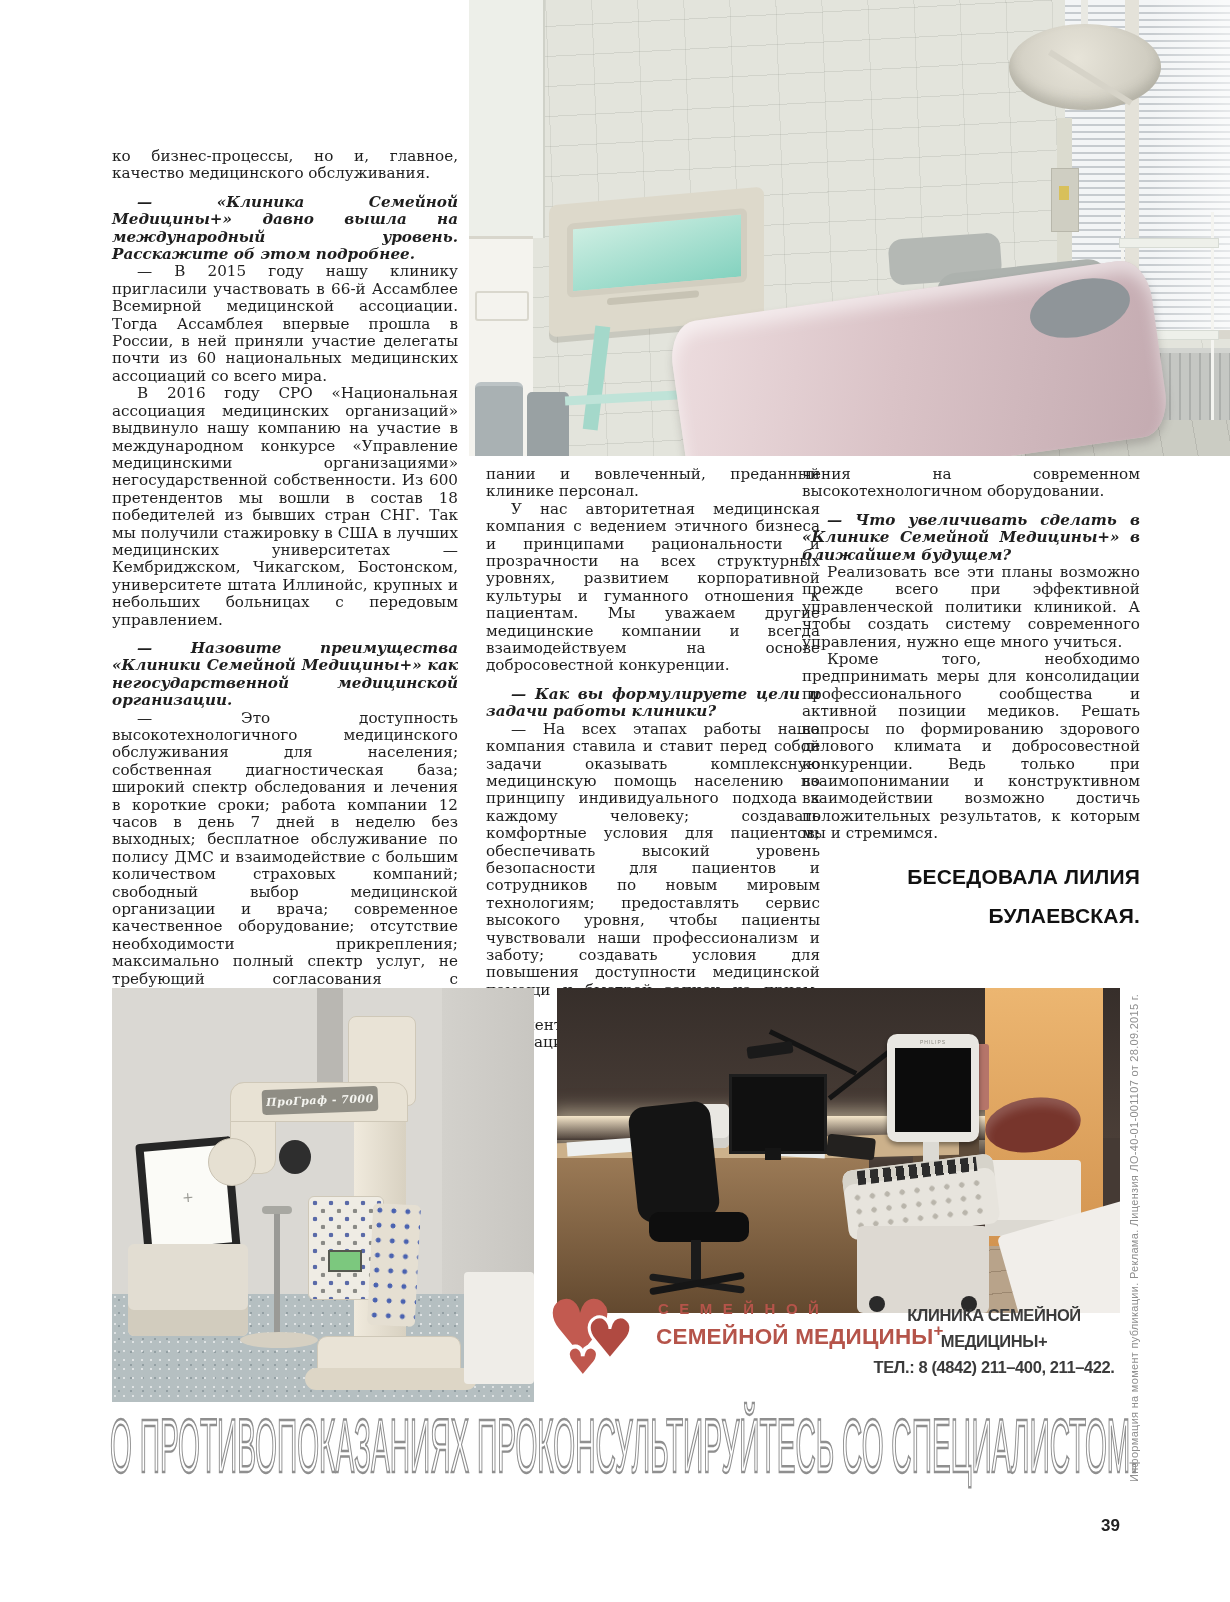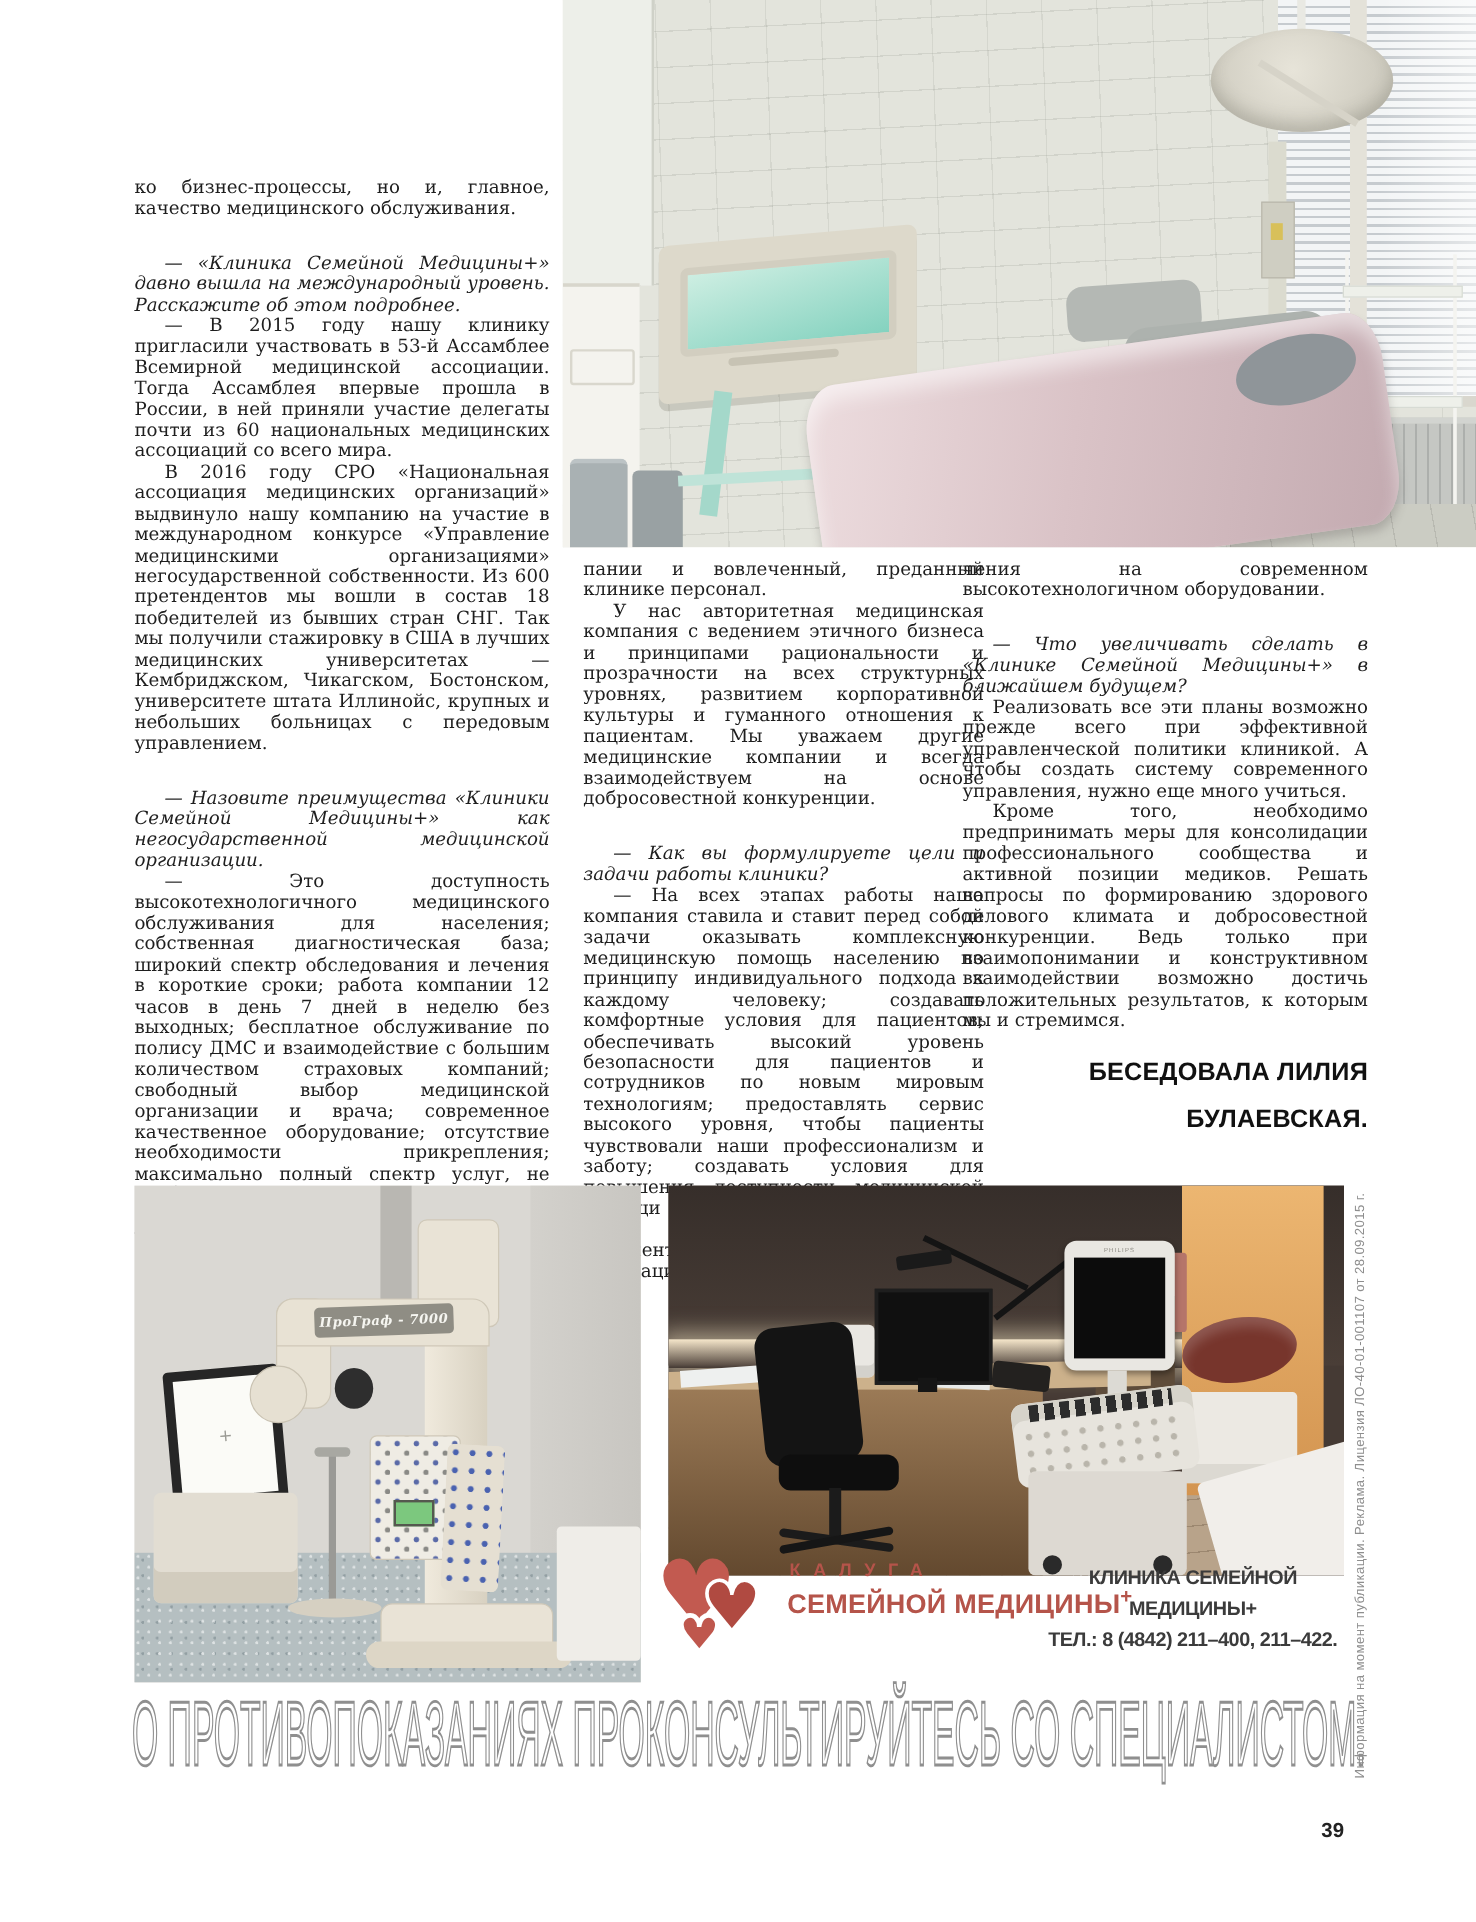--- a/index.html
+++ b/index.html
@@ -3,21 +3,21 @@
 <meta charset="utf-8">
 <style>
   html,body{margin:0;padding:0;background:#ffffff;}
   .page{position:relative;width:1230px;height:1538px;background:#fff;overflow:hidden;
         font-family:"DejaVu Serif", serif;color:#1c1c1c;}
 
   
   .col{position:absolute;font-size:15.2px;line-height:17.4px;text-align:justify;color:#1e1e1e;}
   .col p{margin:0;}
   .col p.ind{text-indent:25px;}
-  .col p.q{font-weight:normal;font-style:italic;margin-top:28px;text-indent:25px;}
+  .col p.q{font-weight:bold;font-style:italic;margin-top:11px;text-indent:25px;}
   .col1{left:112px;top:148px;width:346px;}
   .col2{left:486px;top:466px;width:334px;}
   .col3{left:802px;top:466px;width:338px;}
   .byline{margin-top:14px;text-align:right;font-family:"Liberation Sans",sans-serif;
           font-weight:bold;font-size:21px;line-height:39px;color:#111;letter-spacing:.2px;}
 
   
   .photo{position:absolute;overflow:hidden;background:#ddd;}
   .photo *{position:absolute;}
 
@@ -220,21 +220,21 @@
     <div class="ex-trolley-s1"></div>
     <div class="ex-trolley-s2"></div>
     <div class="ex-floor"></div>
     <div class="ex-couch"></div>
     <div class="ex-pillow"></div>
   </div>
 
   <div class="col col1">
     <p>ко бизнес-процессы, но и, главное, качество медицинского обслуживания.</p>
     <p class="q">— «Клиника Семейной Медицины+» давно вышла на международный уровень. Расскажите об этом подробнее.</p>
-    <p class="ind">— В 2015 году нашу клинику пригласили участвовать в 53-й Ассамблее Всемирной медицинской ассоциации. Тогда Ассамблея впервые прошла в России, в ней приняли участие делегаты почти из 60 национальных медицинских ассоциаций со всего мира.</p>
+    <p class="ind">— В 2015 году нашу клинику пригласили участвовать в 66-й Ассамблее Всемирной медицинской ассоциации. Тогда Ассамблея впервые прошла в России, в ней приняли участие делегаты почти из 60 национальных медицинских ассоциаций со всего мира.</p>
     <p class="ind">В 2016 году СРО «Национальная ассоциация медицинских организаций» выдвинуло нашу компанию на участие в международном конкурсе «Управление медицинскими организациями» негосударственной собственности. Из 600 претендентов мы вошли в состав 18 победителей из бывших стран СНГ. Так мы получили стажировку в США в лучших медицинских университетах — Кембриджском, Чикагском, Бостонском, университете штата Иллинойс, крупных и небольших больницах с передовым управлением.</p>
     <p class="q">— Назовите преимущества «Клиники Семейной Медицины+» как негосударственной медицинской организации.</p>
     <p class="ind">— Это доступность высокотехнологичного медицинского обслуживания для населения; собственная диагностическая база; широкий спектр обследования и лечения в короткие сроки; работа компании 12 часов в день 7 дней в неделю без выходных; бесплатное обслуживание по полису ДМС и взаимодействие с большим количеством страховых компаний; свободный выбор медицинской организации и врача; современное качественное оборудование; отсутствие необходимости прикрепления; максимально полный спектр услуг, не требующий согласования с вышестоящими структурами; оперативное увеличение времени приема пациентов; стабильно увеличивающийся поток пациентов; высокая узнаваемость бренда (а это надежность и доверие); эффективное управление ком-</p>
   </div>
 
   <div class="col col2">
     <p>пании и вовлеченный, преданный клинике персонал.</p>
     <p class="ind">У нас авторитетная медицинская компания с ведением этичного бизнеса и принципами рациональности и прозрачности на всех структурных уровнях, развитием корпоративной культуры и гуманного отношения к пациентам. Мы уважаем другие медицинские компании и всегда взаимодействуем на основе добросовестной конкуренции.</p>
     <p class="q">— Как вы формулируете цели и задачи работы клиники?</p>
     <p class="ind">— На всех этапах работы наша компания ставила и ставит перед собой задачи оказывать комплексную медицинскую помощь населению по принципу индивидуального подхода к каждому человеку; создавать комфортные условия для пациентов; обеспечивать высокий уровень безопасности для пациентов и сотрудников по новым мировым технологиям; предоставлять сервис высокого уровня, чтобы пациенты чувствовали наши профессионализм и заботу; создавать условия для повышения доступности медицинской помощи и быстрой записи на прием; вести электронную медицинскую документацию и применять инновационные методы диагностики и ле-</p>
@@ -314,21 +314,21 @@
     <div class="of-us-wheel1"></div>
     <div class="of-us-wheel2"></div>
   </div>
 
   <div class="hearts">
     <span class="heart-big">♥</span>
     <span class="heart-mid">♥</span>
     <span class="heart-small">♥</span>
   </div>
   <div class="logo-text">
-    <div class="logo-top">КАЛУГА</div>
+    <div class="logo-top">СЕМЕЙНОЙ</div>
     <div class="logo-name"><span>СЕМЕЙНОЙ МЕДИЦИНЫ</span><span class="logo-plus">+</span></div>
   </div>
 
   <div class="contact">
     <div>КЛИНИКА СЕМЕЙНОЙ МЕДИЦИНЫ+</div>
     <div>ТЕЛ.: 8 (4842) 211–400, 211–422.</div>
   </div>
 
   <div class="disclaimer">
     <span>О ПРОТИВОПОКАЗАНИЯХ ПРОКОНСУЛЬТИРУЙТЕСЬ СО СПЕЦИАЛИСТОМ.</span>

